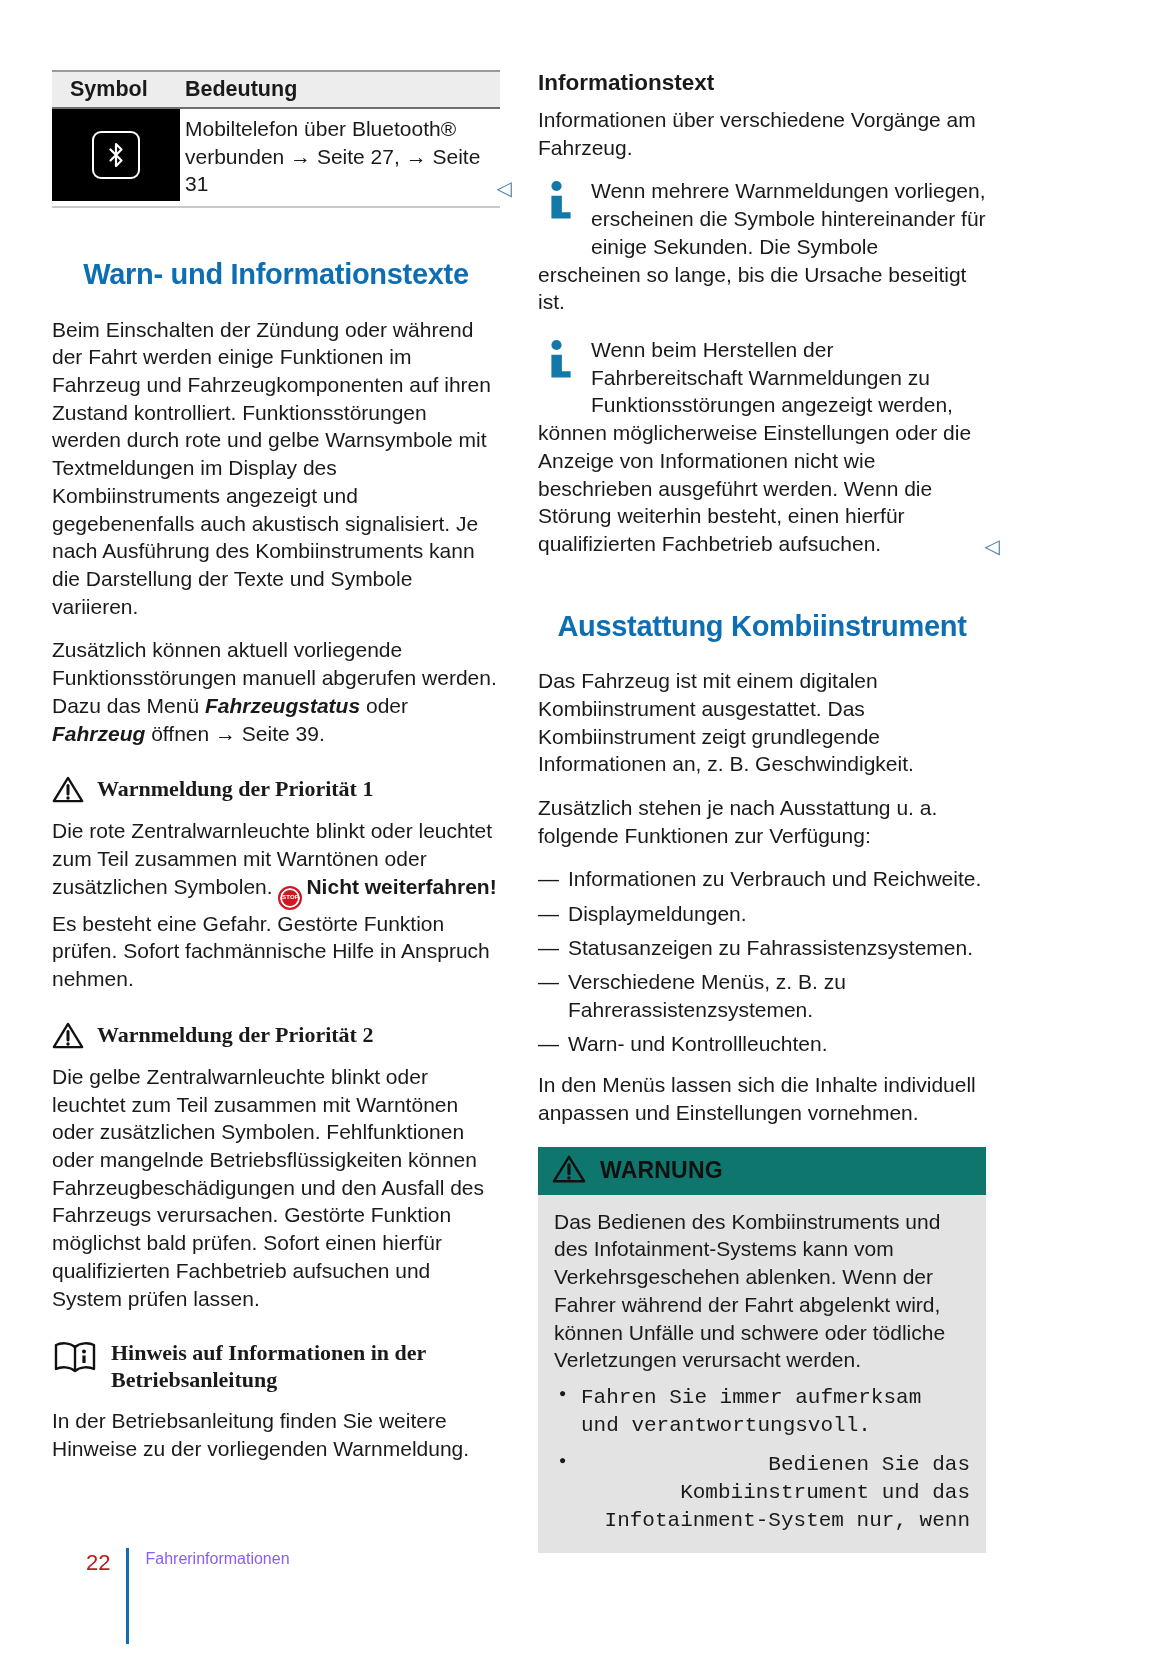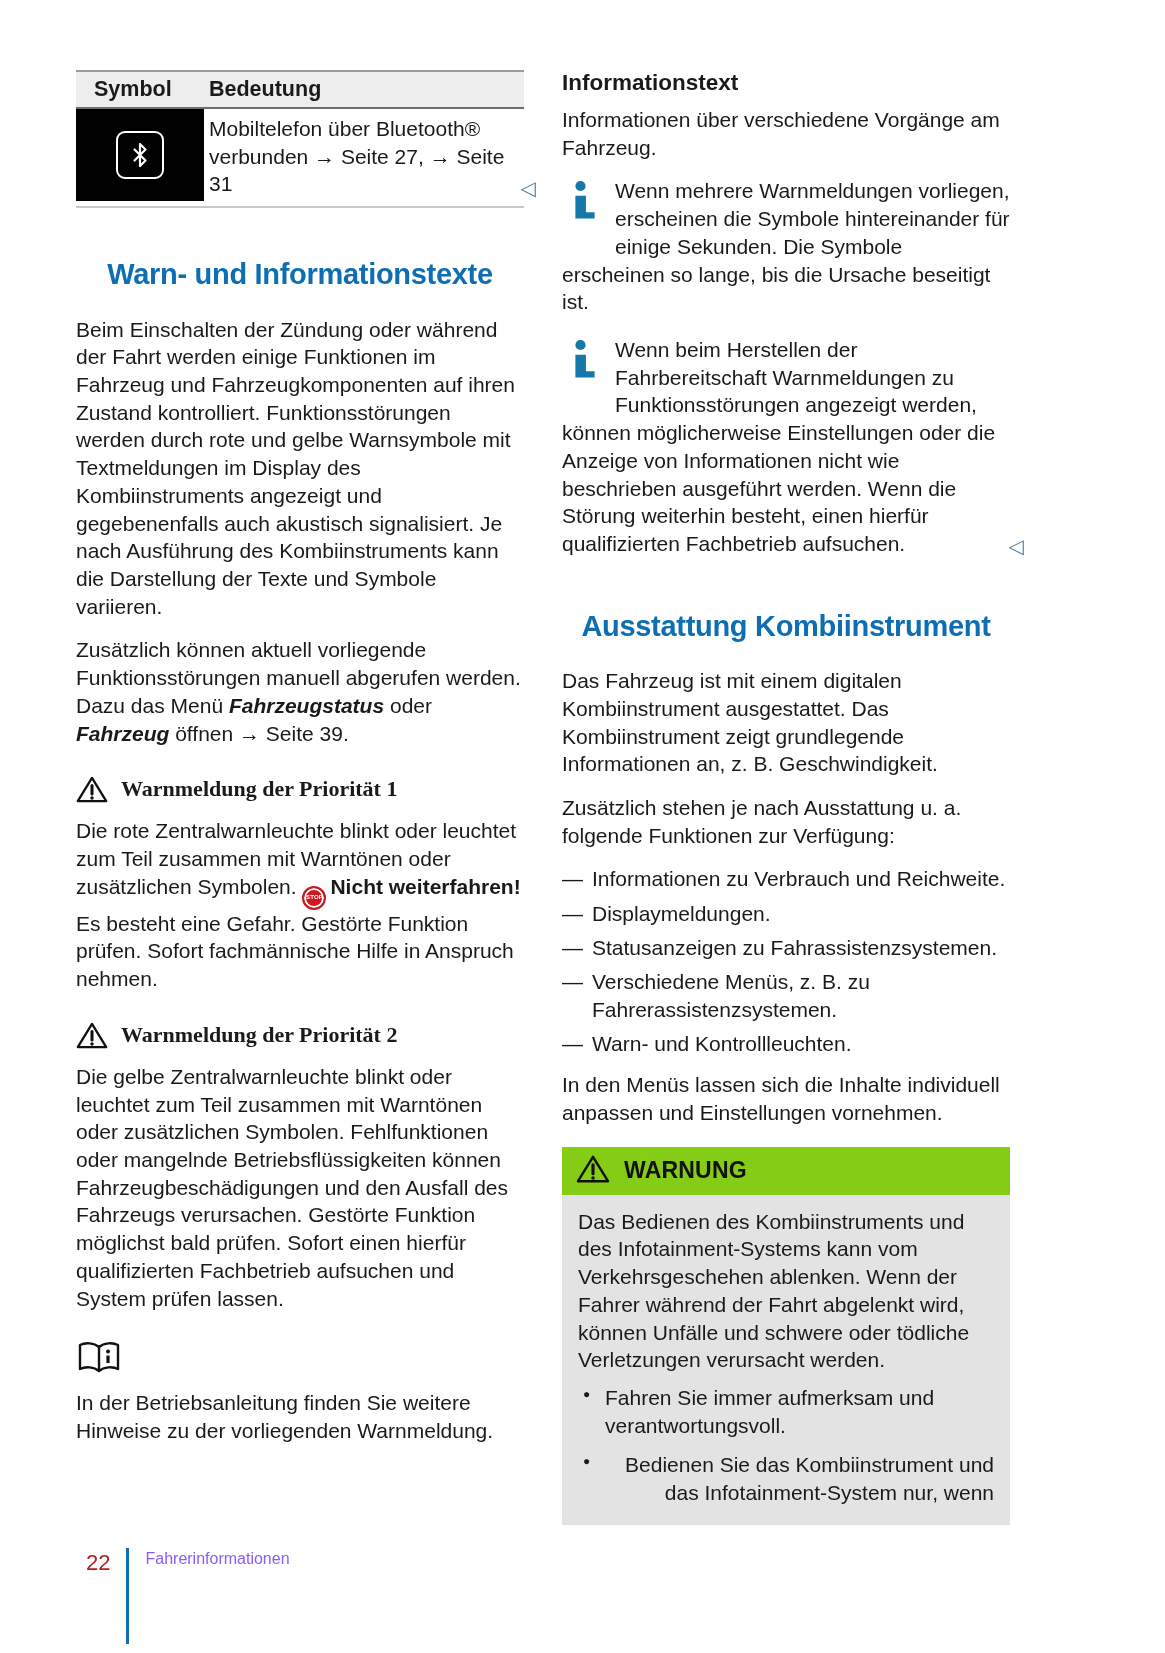--- a/index.html
+++ b/index.html
@@ -3,21 +3,21 @@
 <meta charset="utf-8">
 <style>
   * { box-sizing: border-box; margin: 0; padding: 0; }
   html, body { background: #ffffff; }
   body {
     width: 1165px; height: 1653px;
     font-family: "Liberation Sans", sans-serif;
     color: #1a1a1a;
     position: relative;
   }
-  .page { position: relative; width: 1165px; height: 1653px; overflow: hidden; background: #fff; padding-left: 24px; }
+  .page { position: relative; width: 1165px; height: 1653px; overflow: hidden; background: #fff; }
 
   .columns {
     display: grid;
     grid-template-columns: 448px 448px;
     column-gap: 38px;
     padding: 70px 0 0 52px;
     align-items: start;
   }
 
   
@@ -76,28 +76,28 @@
   .note p { margin: 0; }
 
   
   .dash-list { list-style: none; margin: 2px 0 14px; }
   .dash-list li { position: relative; padding-left: 30px; margin: 0 0 7px; font-size: 21px; line-height: 1.3; }
   .dash-list li::before { content: "—"; position: absolute; left: 0; top: 0; }
 
   
   .warnbox { margin-top: 20px; }
   .warnbox-head {
-    background: #84cc16; display: flex; align-items: center; gap: 14px;
+    background: #0f766e; display: flex; align-items: center; gap: 14px;
     padding: 7px 14px; min-height: 46px;
   }
   .warnbox-title { font-weight: 700; font-size: 23px; color: #101010; letter-spacing: 0.2px; }
   .warnbox-body { background: #e3e3e3; padding: 13px 16px 18px; font-size: 21px; line-height: 1.32; }
   .warnbox-body p { margin: 0 0 10px; }
   .dot-list { list-style: none; }
-  .dot-list li { position: relative; padding-left: 27px; margin: 0 0 12px; }
+  .dot-list li { position: relative; padding-left: 27px; margin: 0 0 12px; font-family: Liberation Mono, monospace; }
   .dot-list li:last-child { margin-bottom: 0; text-align: right; }
   .dot-list li::before { content: "●"; position: absolute; left: 5px; top: 3px; font-size: 12px; }
 
   
   .minor-heading { font-size: 22.5px; font-weight: 700; margin: 0 0 10px; }
 
   
   .footer { position: absolute; top: 1548px; left: 86px; display: flex; align-items: flex-start; gap: 16px; }
   .page-num { font-size: 22px; color: #b91c1c; padding-top: 2px; }
   .footer-rule { width: 3px; height: 96px; background: #0d6eb3; }
@@ -163,20 +163,21 @@
 
       <div class="subhead top-align">
         <span class="icon-wrap">
           <svg width="46" height="36" viewBox="0 0 46 36" aria-hidden="true">
             <path d="M23 7 C18 2.5 9 2.5 4 5 V29 C9 26.5 18 26.5 23 31 C28 26.5 37 26.5 42 29 V5 C37 2.5 28 2.5 23 7 Z" fill="none" stroke="#111" stroke-width="2.4" stroke-linejoin="round"></path>
             <path d="M23 7 V31" stroke="#111" stroke-width="2.4"></path>
             <circle cx="32" cy="11.5" r="2" fill="#111"></circle>
             <path d="M32 15.5 V23" stroke="#111" stroke-width="3.2"></path>
           </svg>
         </span>
+        <span>Hinweis auf Informationen in der Betriebsanleitung</span>
       </div>
 
       <p class="body-p">In der Betriebsanleitung finden Sie weitere Hinweise zu der vorliegenden Warnmeldung.</p>
     </div>
 
     <div class="col">
 
       <h3 class="minor-heading">Informationstext</h3>
       <p class="body-p">Informationen über verschiedene Vorgänge am Fahrzeug.</p>
 

